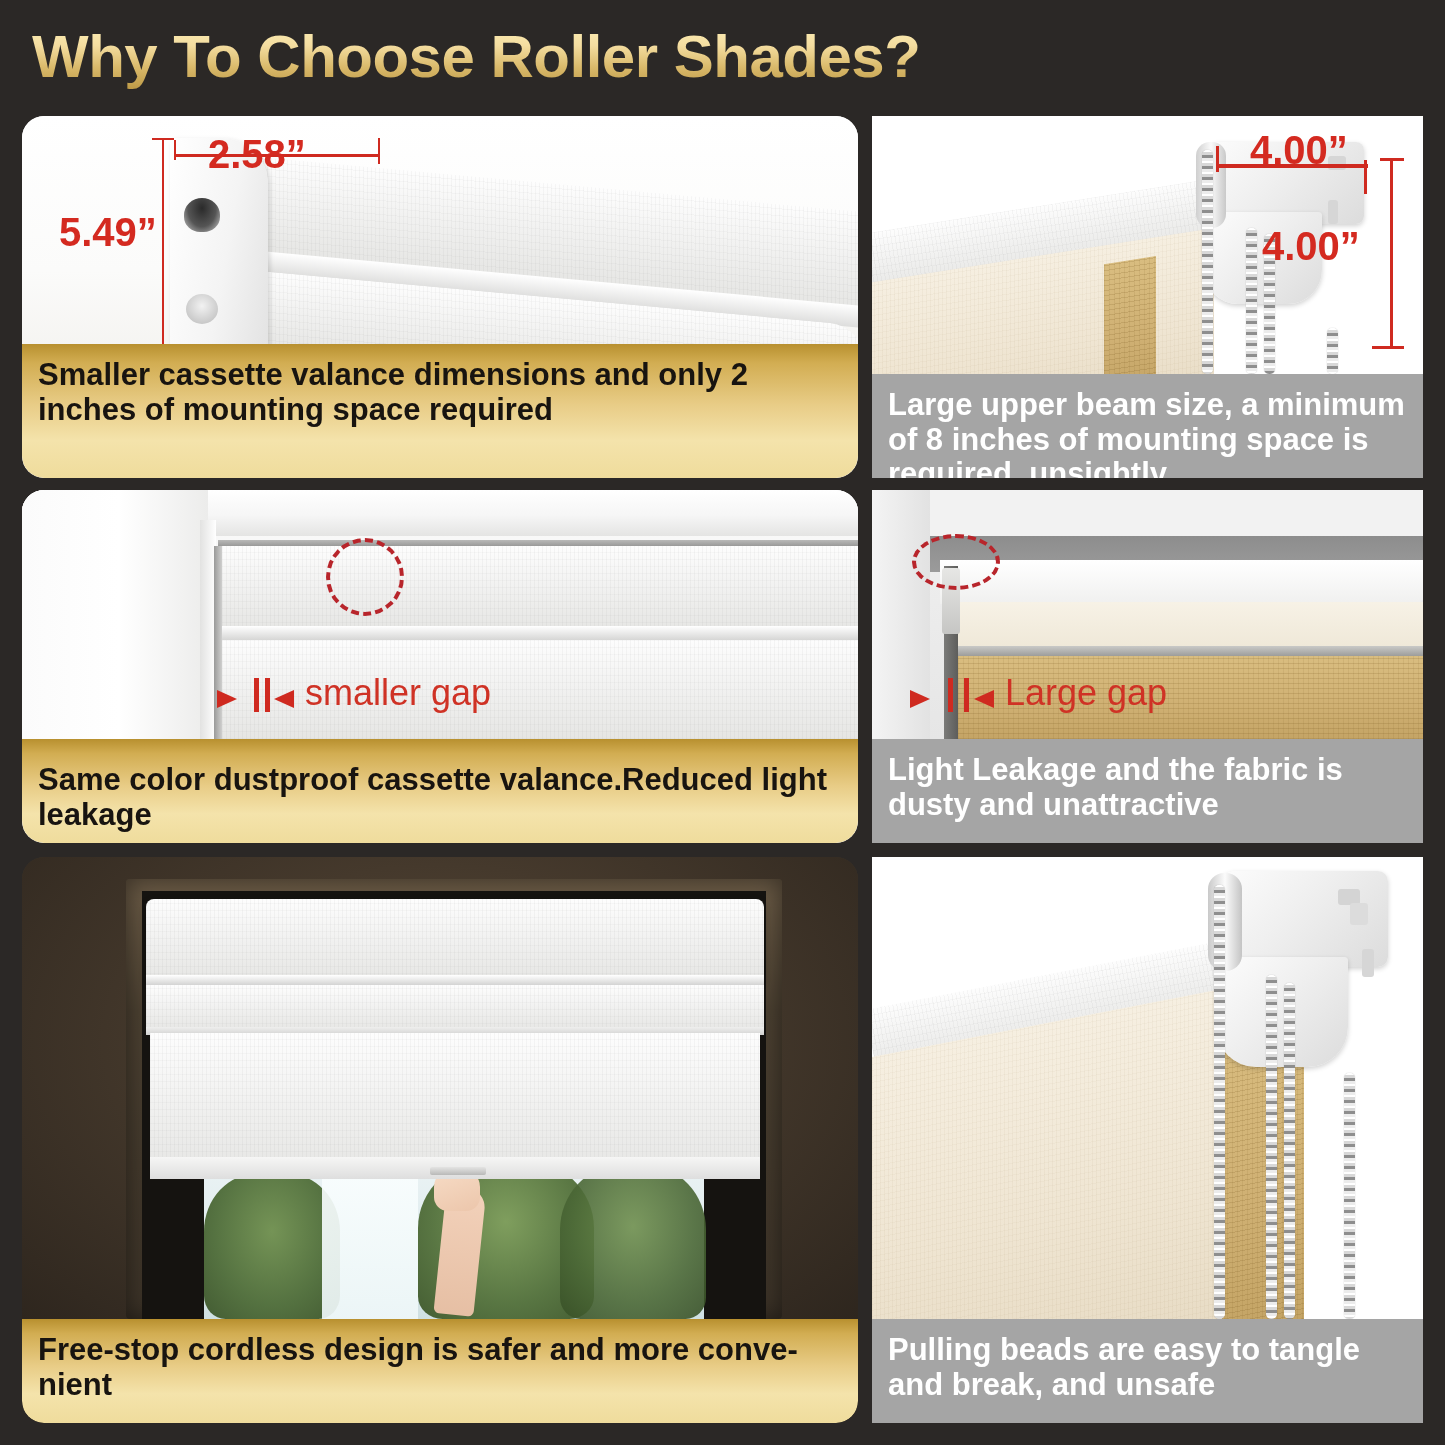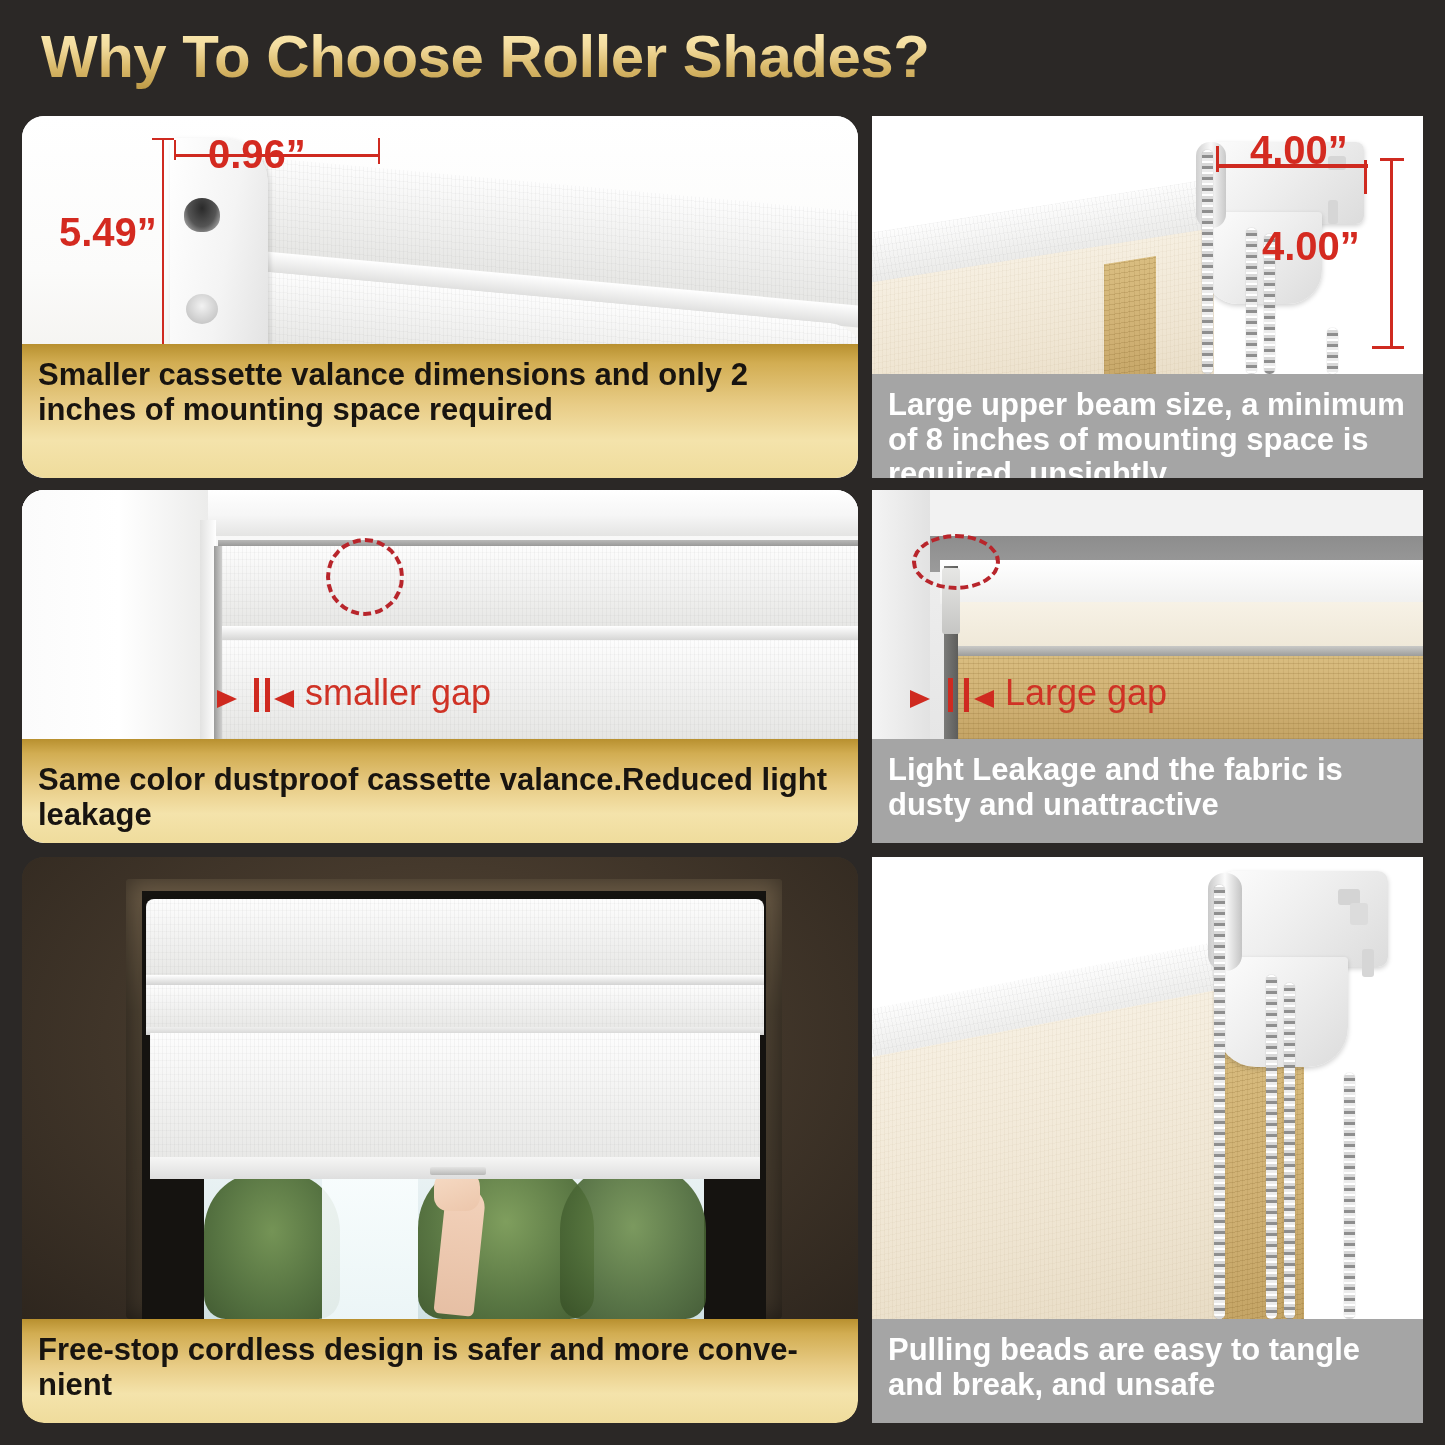--- a/index.html
+++ b/index.html
@@ -9,21 +9,21 @@
     overflow:hidden;position:relative;
   }
   .page{position:absolute;inset:0;background:#2b2826;}
 
   
   .title-bar{
     position:absolute;left:0;top:0;width:1445px;height:112px;
     display:flex;align-items:center;
   }
   .title{
-    margin-left:41px;
+    margin-left:32px;
     font-size:60px;font-weight:bold;letter-spacing:-0.5px;
     background:linear-gradient(180deg,#fdf0b8 0%,#f4ddA0 34%,#d9b96a 66%,#bb9743 100%);
     -webkit-background-clip:text;background-clip:text;color:#e7cf8f;
     -webkit-text-fill-color:transparent;
     font-family:"Liberation Sans","DejaVu Sans",sans-serif;
     white-space:nowrap;
   }
 
   
   .panel{position:absolute;overflow:hidden;}
@@ -131,21 +131,21 @@
                   background:radial-gradient(circle at 50% 40%,#f2f2f2,#b9b9b9);border-radius:50%;"></div>
 
       <div class="redline" style="left:140px;top:22px;width:2px;height:232px;"></div>
       <div class="redline" style="left:130px;top:22px;width:22px;height:2px;"></div>
       <div class="redline" style="left:130px;top:252px;width:22px;height:2px;"></div>
       <div class="dim-text" style="left:37px;top:94px;font-size:40px;">5.49”</div>
 
       <div class="redline" style="left:152px;top:38px;width:206px;height:3px;"></div>
       <div class="redline" style="left:152px;top:24px;width:2px;height:20px;"></div>
       <div class="redline" style="left:356px;top:22px;width:2px;height:26px;"></div>
-      <div class="dim-text" style="left:186px;top:16px;font-size:40px;">0.96”</div>
+      <div class="dim-text" style="left:186px;top:16px;font-size:40px;">2.58”</div>
     </div>
 
     <div class="cap cap-gold" style="height:134px;">
       <div class="cap-text">Smaller cassette valance dimensions and only 2 inches of mounting space required</div>
     </div>
   </div>
 
   <div class="panel" style="left:872px;top:116px;width:551px;height:362px;background:#fff;">
     <div class="photo" style="height:258px;background:#fff;">
 

